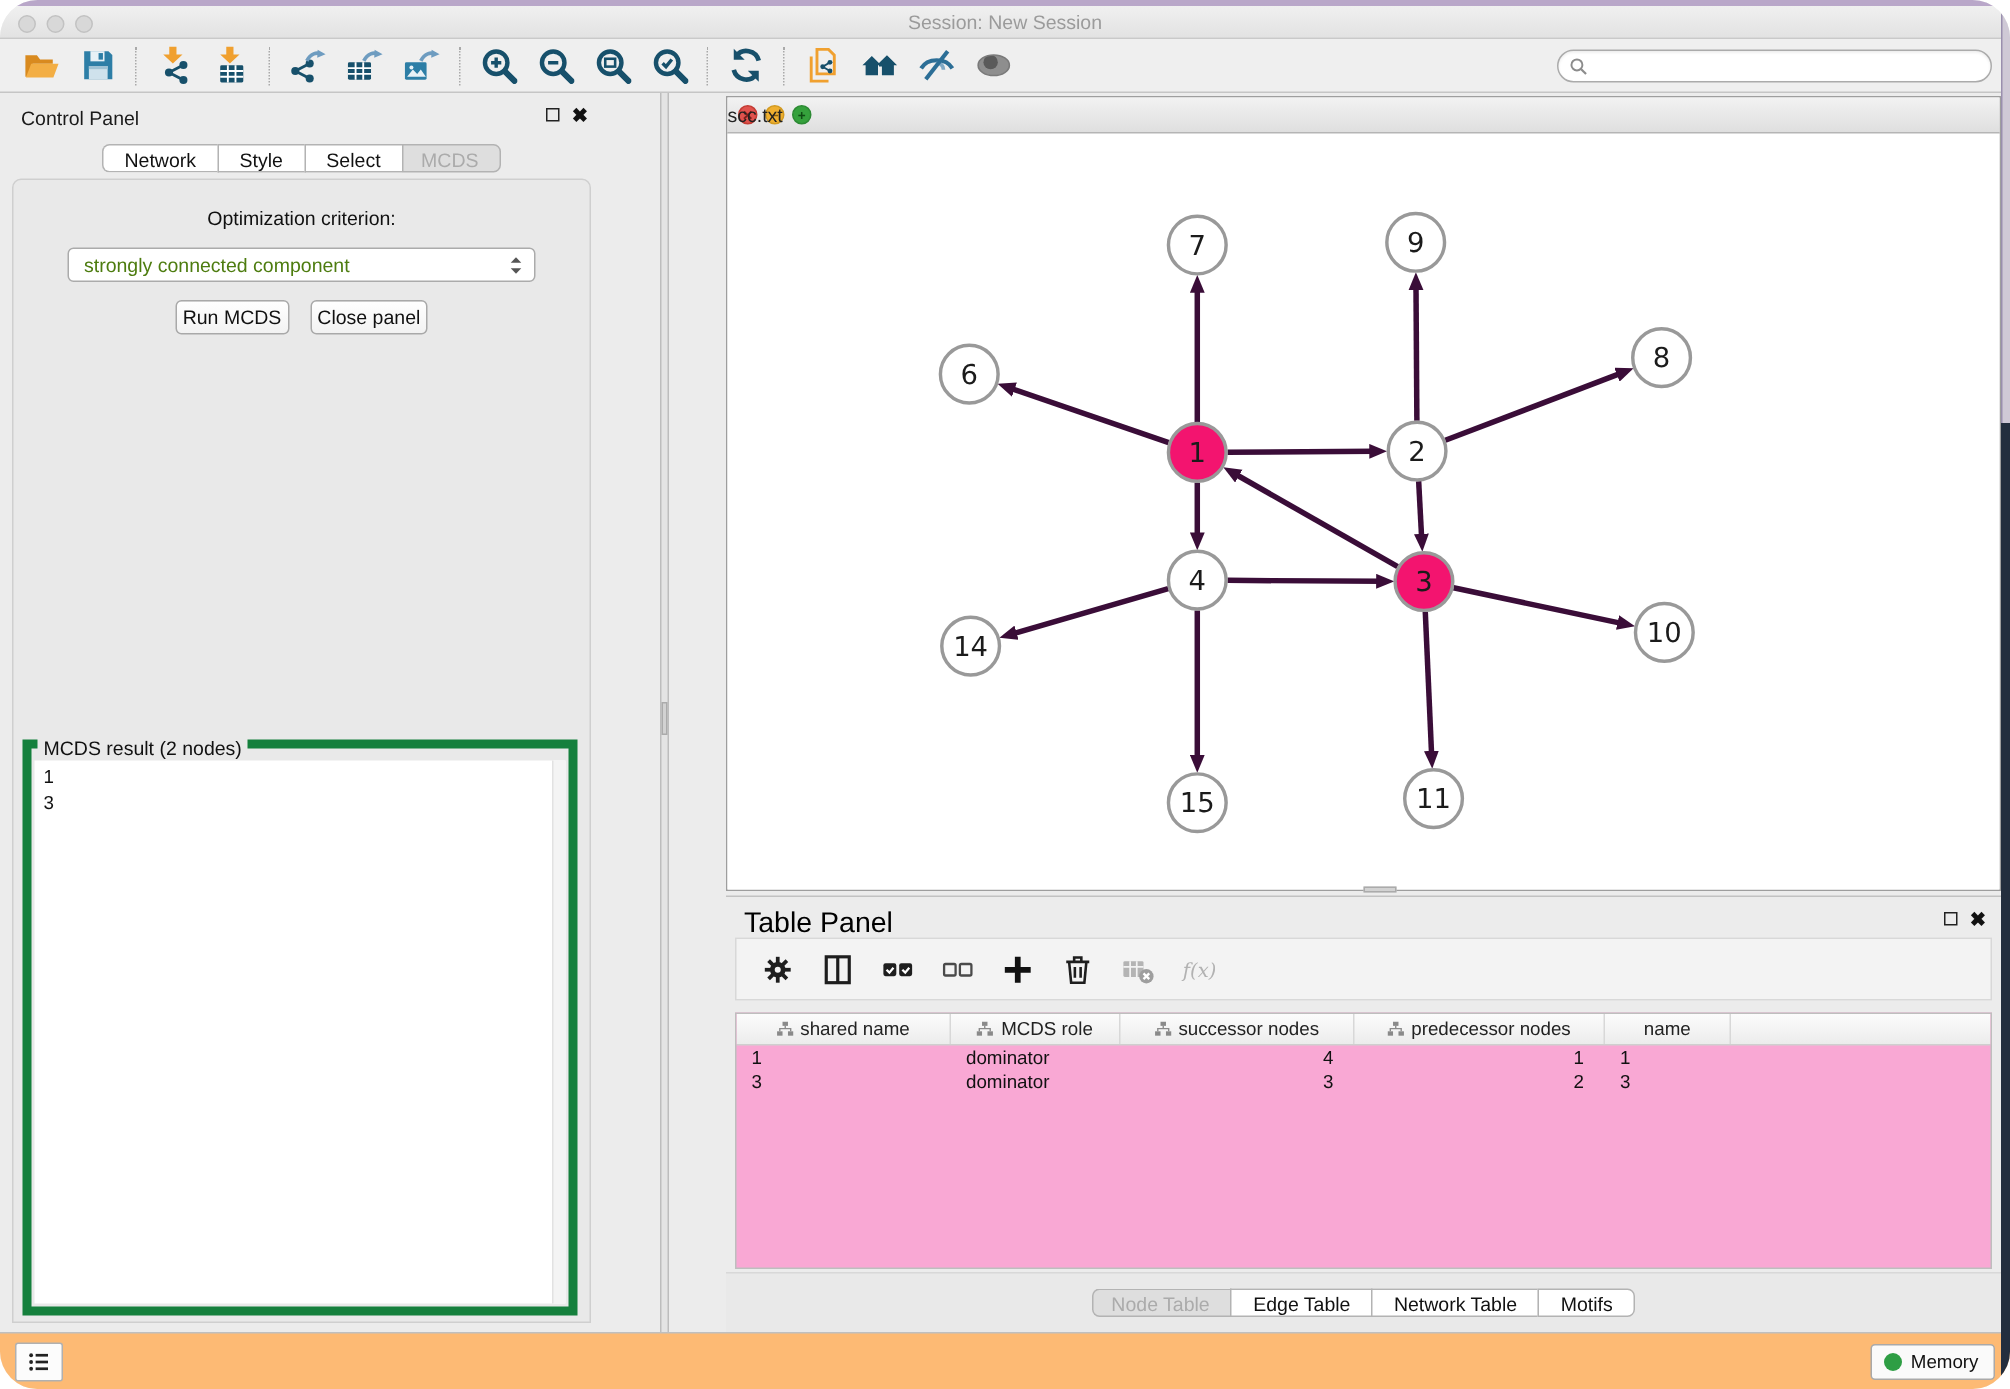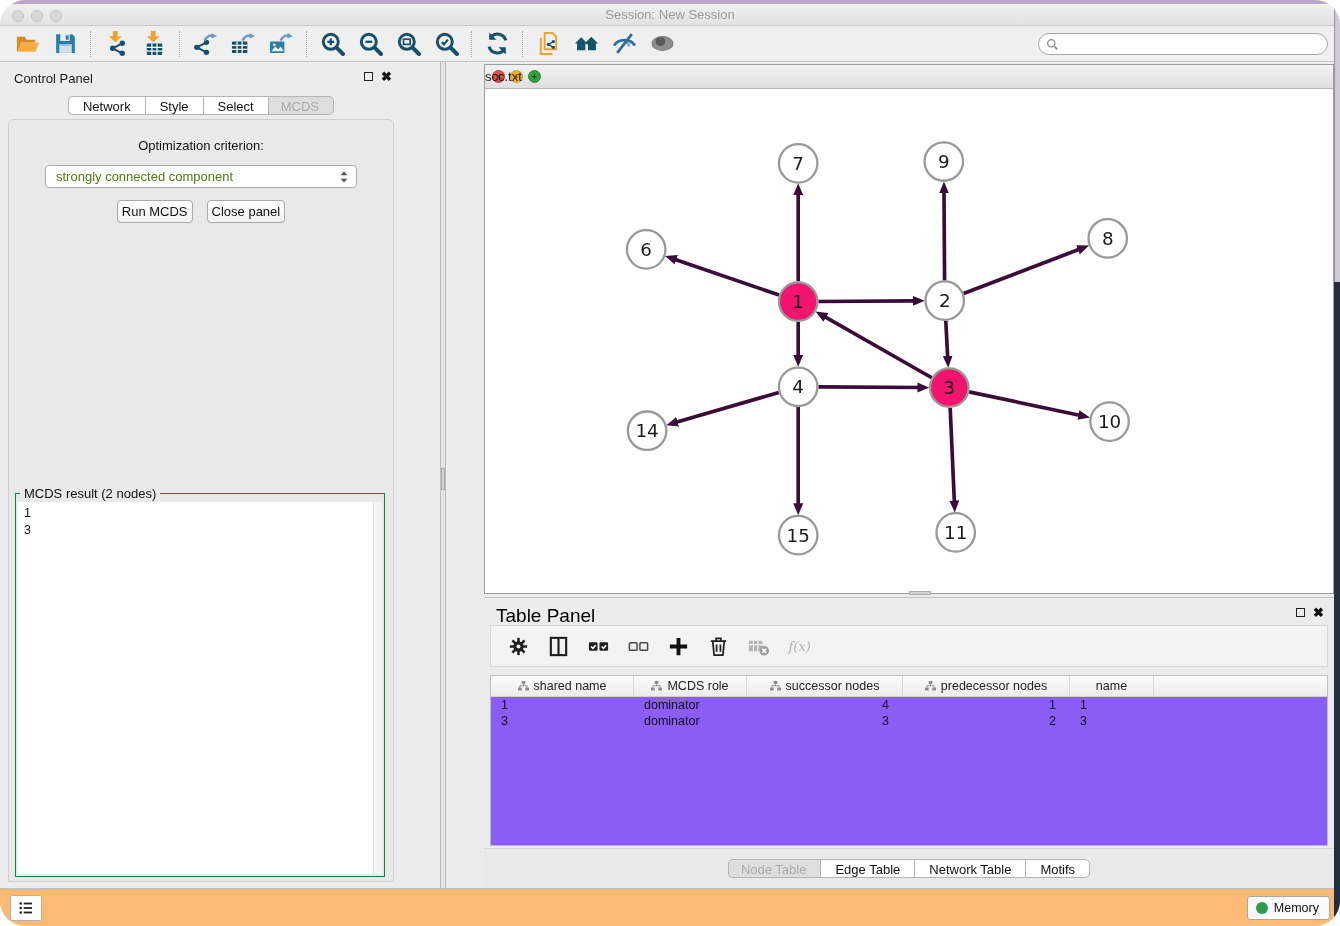--- a/index.html
+++ b/index.html
@@ -58,21 +58,21 @@
   .cp-select { position:relative; margin:12px 36px 0 36px; height:23px; background:#FFFFFF;
     border:1px solid #ABABAB; border-radius:4px; font-size:13px; color:#4d7c0f;
     display:flex; align-items:center; padding:0 24px 0 10px; cursor:pointer; }
   .cp-select svg { position:absolute; right:5px; top:3px; width:14px; height:16px; }
   .btn-row { display:flex; justify-content:center; gap:14px; margin-top:12px; }
   .aqua-btn { height:23px; padding:0 4px; background:linear-gradient(#FFFFFF,#F2F2F2);
     border:1px solid #A9A9A9; border-radius:4px; font-size:13px; color:#111; cursor:pointer;
     font-family:"Liberation Sans",sans-serif; }
 
   .result-group { position:absolute; left:6px; right:8px; bottom:4px; height:384px;
-    border:1px solid #15803d; }
+    border:6px solid #15803d; }
   .result-legend { position:absolute; left:4px; top:-8px; background:#E9E9E9;
     padding:0 4px; font-size:13px; color:#111; }
   .result-inner { position:absolute; left:2px; right:2px; top:8px; bottom:2px;
     background:#FFFFFF; display:flex; }
   .result-text { flex:1; font-size:12.5px; line-height:17px; padding:3px 6px;
     color:#111; font-family:"Liberation Sans",sans-serif; white-space:pre; }
   .result-scroll { width:9px; background:#F4F4F4; border-left:1px solid #E2E2E2; }
 
   
   .vsplit { width:6px; background:#E4E4E4; position:relative; cursor:col-resize;
@@ -105,21 +105,21 @@
   .tp-header .tp-title { position:absolute; left:12px; top:7px; font-size:19px; color:#000000; }
   .tp-toolbar { position:absolute; left:6px; right:6px; top:27px; height:42px;
     background:#F3F3F3; border:1px solid #D8D8D8; display:flex; align-items:center;
     padding-left:10px; gap:6px; }
   .tpt-btn { width:34px; height:32px; display:flex; align-items:center; justify-content:center;
     background:transparent; border:none; cursor:pointer; }
   .tpt-btn svg { width:23px; height:23px; }
   .tpt-btn.disabled { cursor:default; }
 
   .ttable { position:absolute; left:6px; right:6px; top:77px; bottom:42px;
-    background:#8b5cf6; border:1px solid #BEBEBE; overflow:hidden; }
+    background:#f9a8d4; border:1px solid #BEBEBE; overflow:hidden; }
   .thead { display:flex; height:21px; background:linear-gradient(#FCFCFC,#ECECEC);
     border-bottom:1px solid #CFCFCF; }
   .th { display:flex; align-items:center; justify-content:center; gap:5px;
     font-size:12.5px; color:#222; border-right:1px solid #D8D8D8; cursor:pointer;
     overflow:hidden; white-space:nowrap; }
   .th svg { width:11px; height:10px; flex:0 0 auto; }
   .trow { display:flex; height:16px; cursor:default; }
   .td { font-size:12.5px; color:#111; line-height:16px; white-space:nowrap; overflow:hidden; }
 
   .tp-tabs-wrap { position:absolute; left:0; right:0; bottom:0; height:40px;

